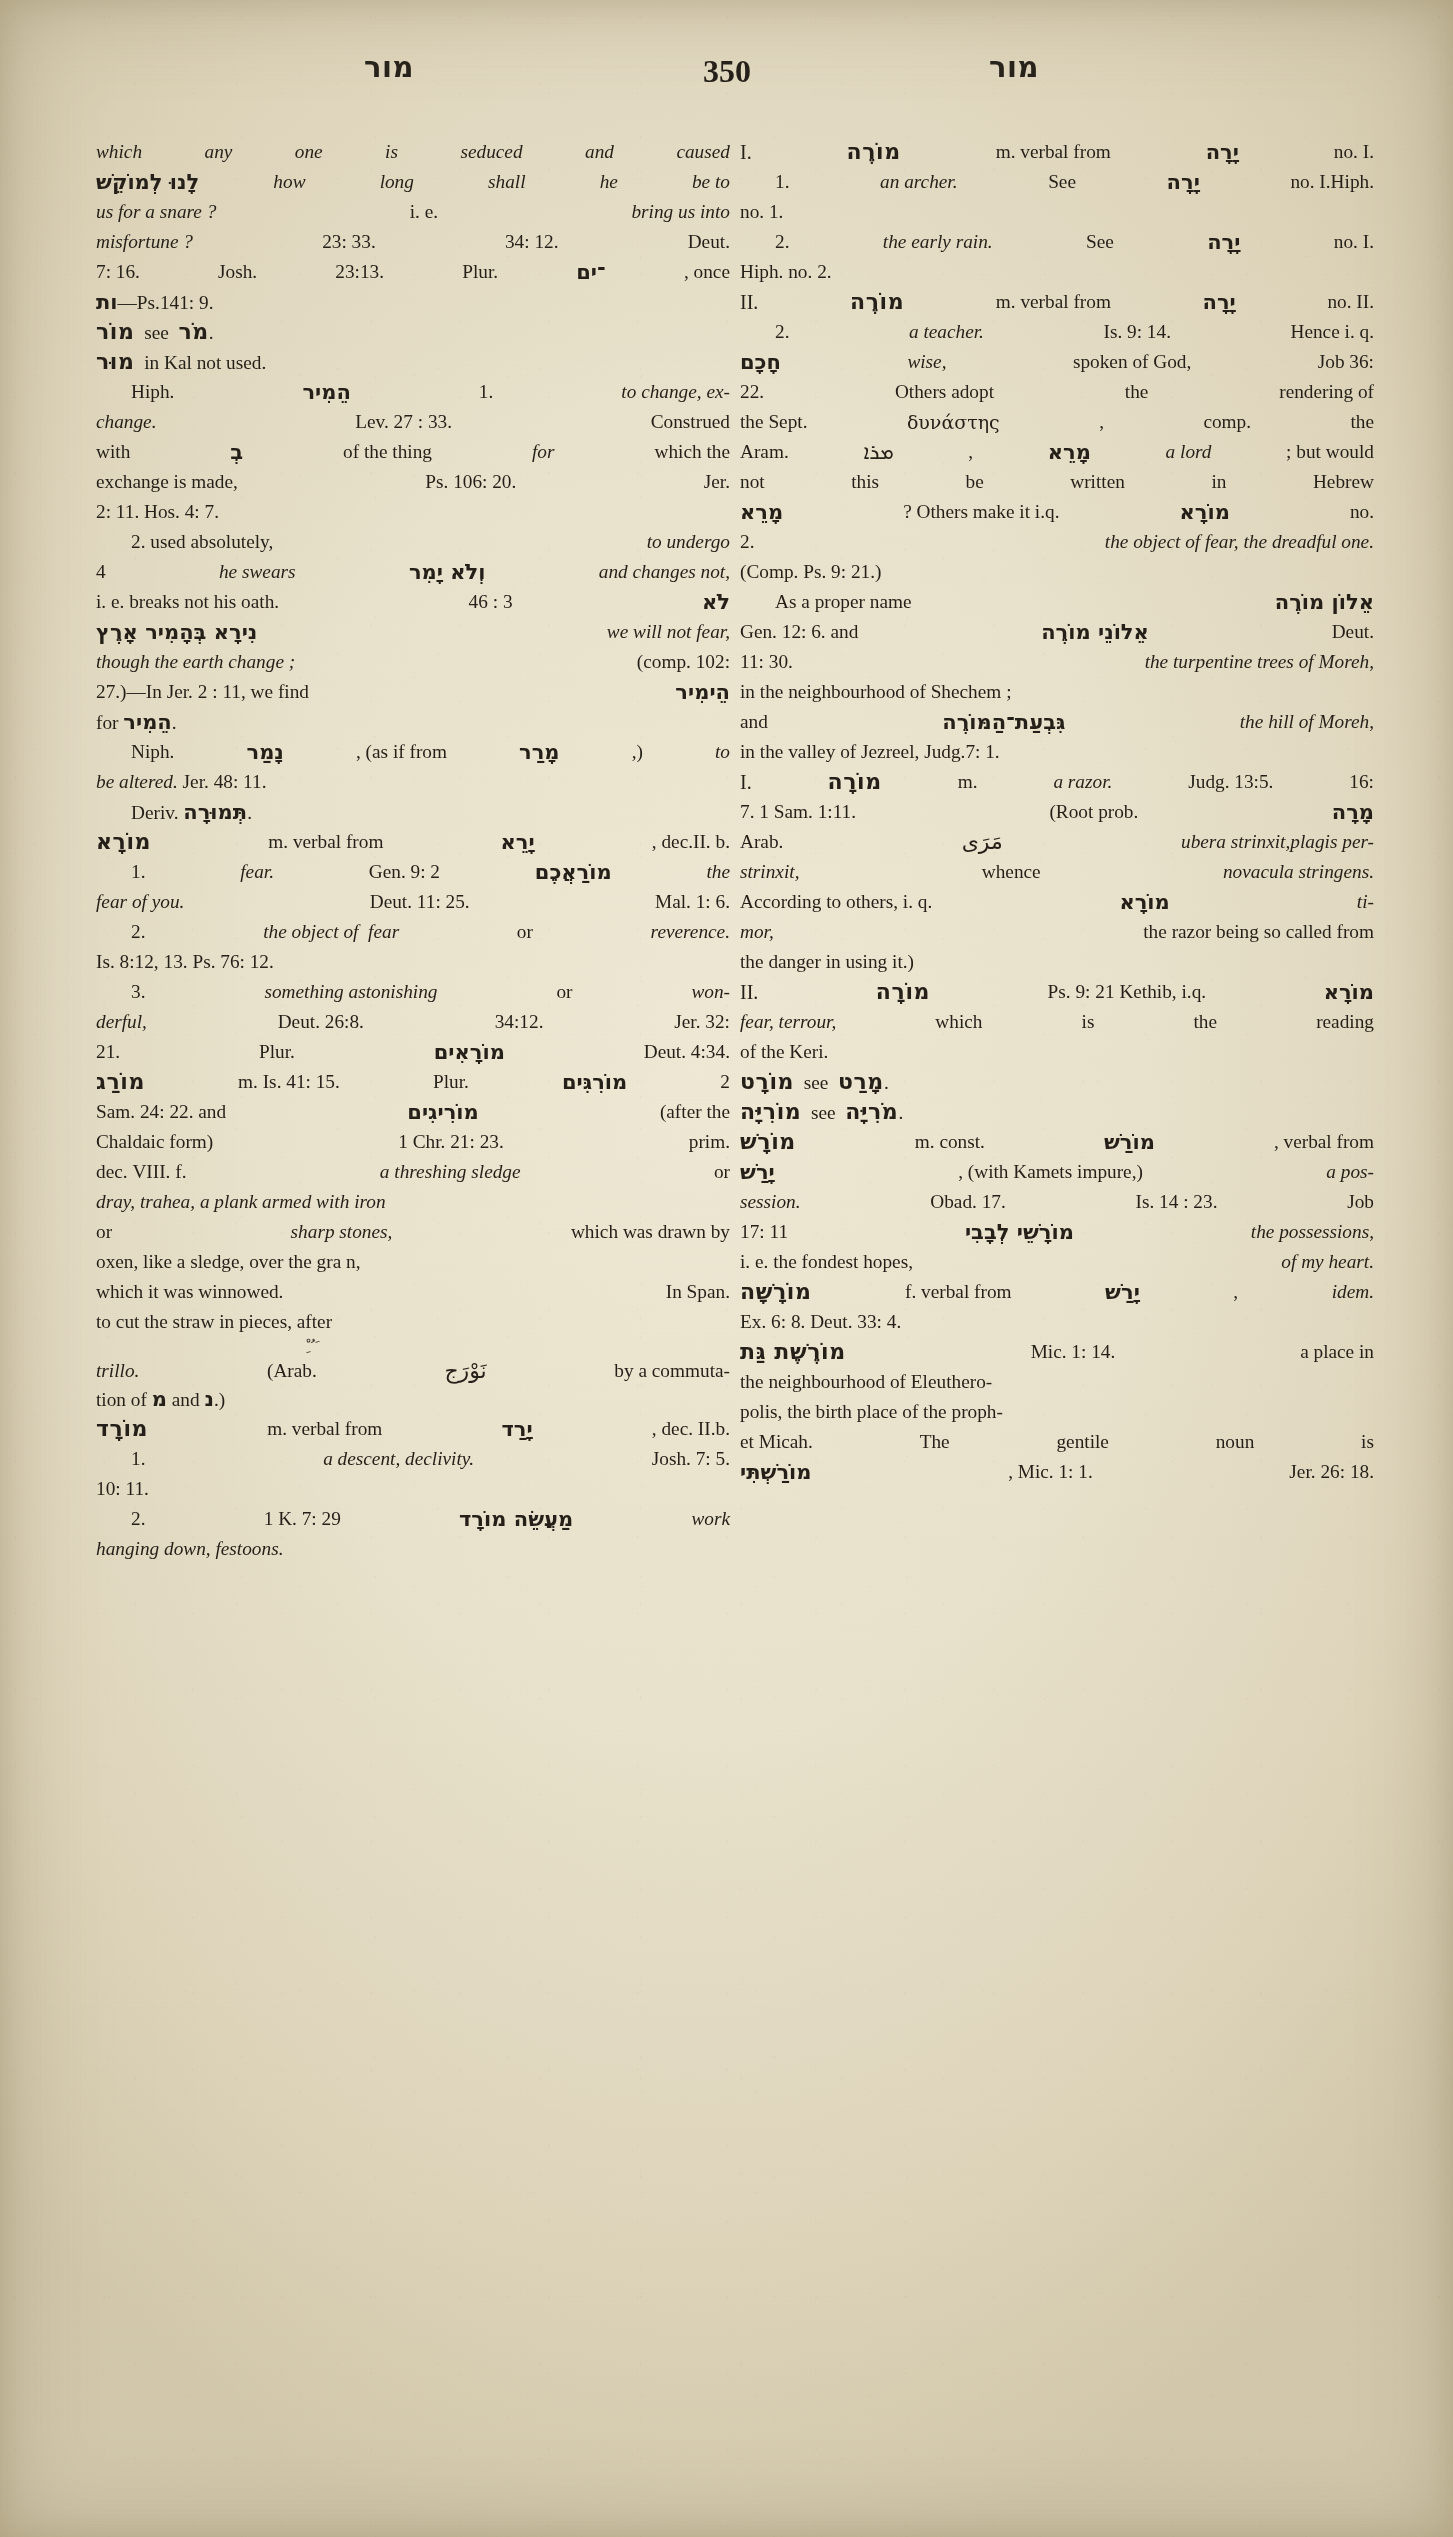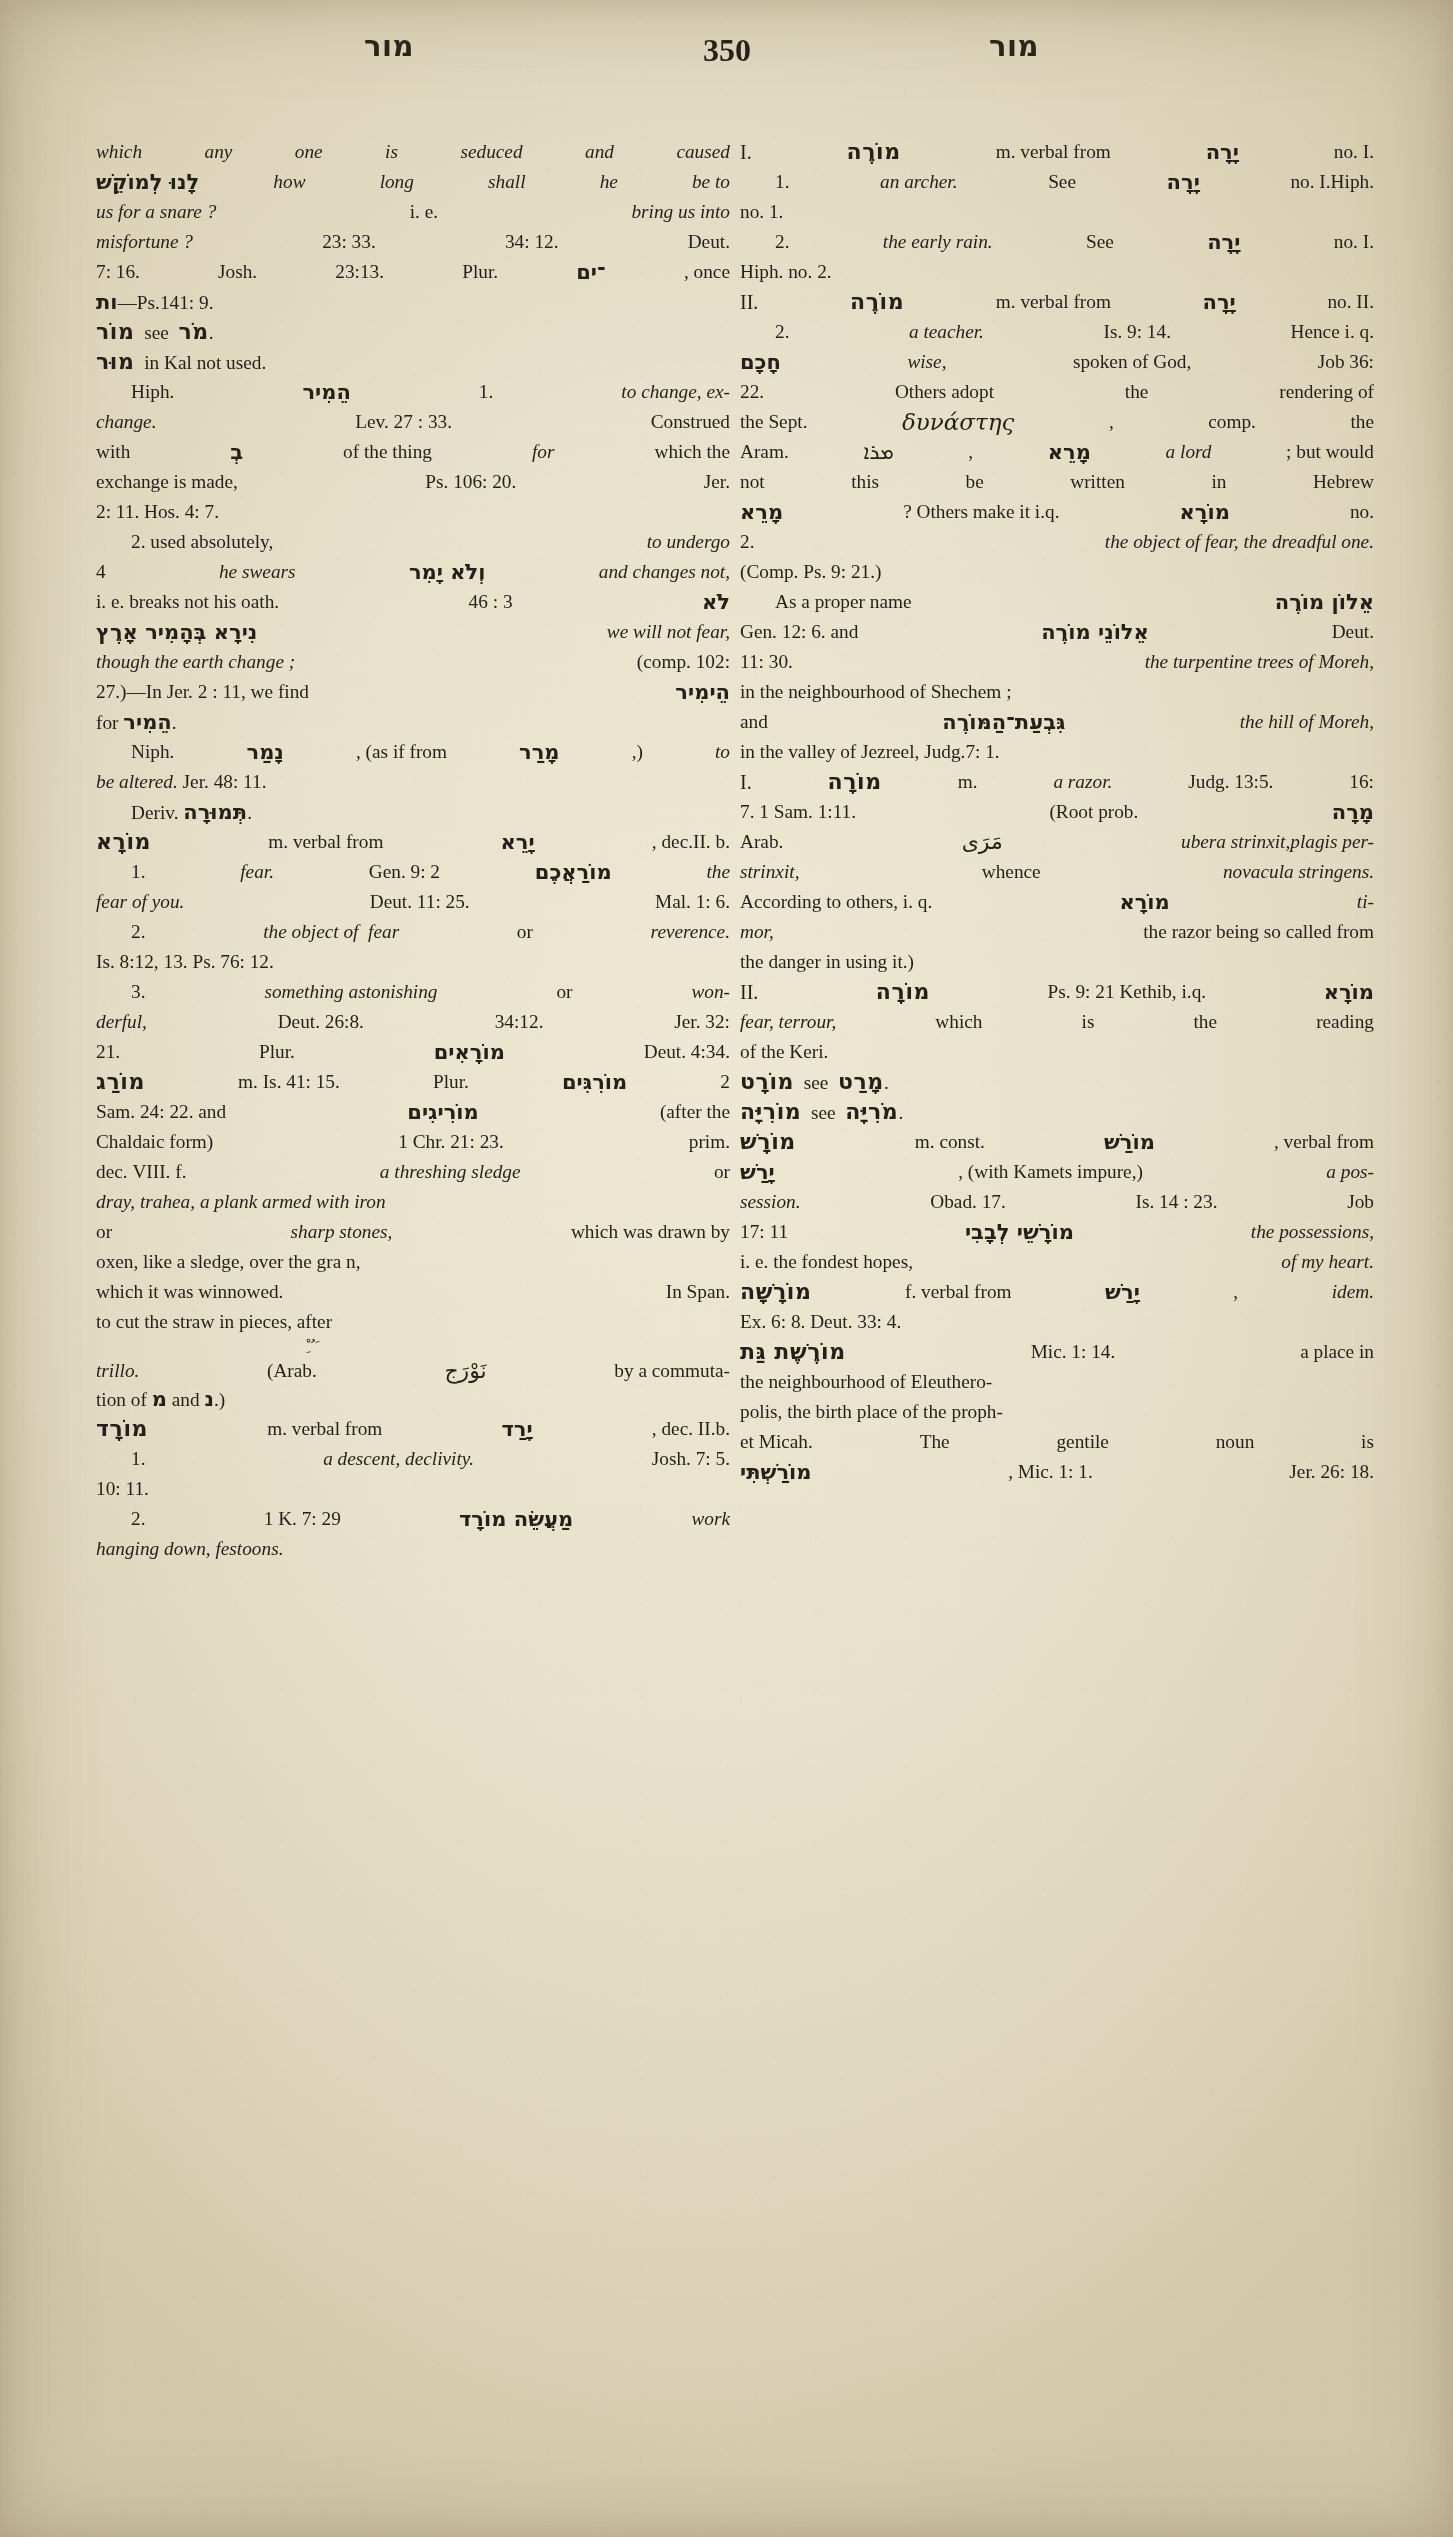--- a/index.html
+++ b/index.html
@@ -33,21 +33,21 @@
   .edgeshade{
     position:absolute;inset:0;
     box-shadow: inset 0 0 89px rgba(130,112,78,.38), inset 0 0 25px rgba(150,130,92,.22);
     pointer-events:none;
   }
 
   .page{position:absolute;inset:0;}
 
   
   .header{
-    position:absolute;left:0;right:0;top:29px;height:55px;text-decoration:underline;
+    position:absolute;left:0;right:0;top:50px;height:55px;text-decoration:underline;
   }
   .rhead{
     position:absolute;top:0;
     font-family:"DejaVu Sans", sans-serif;
     font-weight:700;
     font-size:29px;
     color:#26211a;
     letter-spacing:0.6px;
   }
   .rhead.left{left:364px;}
@@ -91,21 +91,21 @@
     font-weight:700;
     font-size:21px;
     letter-spacing:0px;
     direction:rtl;
     unicode-bidi:bidi-override;
   }
   .heb.big{
     font-size:22px;
     letter-spacing:0.6px;
   }
-  .grk{font-family:"DejaVu Serif", serif;font-style:italic;font-size:23px;}
+  .grk{font-family:"DejaVu Serif", serif;font-size:19px;}
   .arb{font-family:"DejaVu Sans", sans-serif;font-size:22px;direction:rtl;unicode-bidi:bidi-override;}
   .syr{font-family:Liberation Serif, serif;font-size:21px;direction:rtl;unicode-bidi:bidi-override;}
   .entry-roman{font-style:normal;font-size:20px;}
 </style>
 </head>
 <body>
 
 <div class="page">
   <div class="paper"></div>
 

